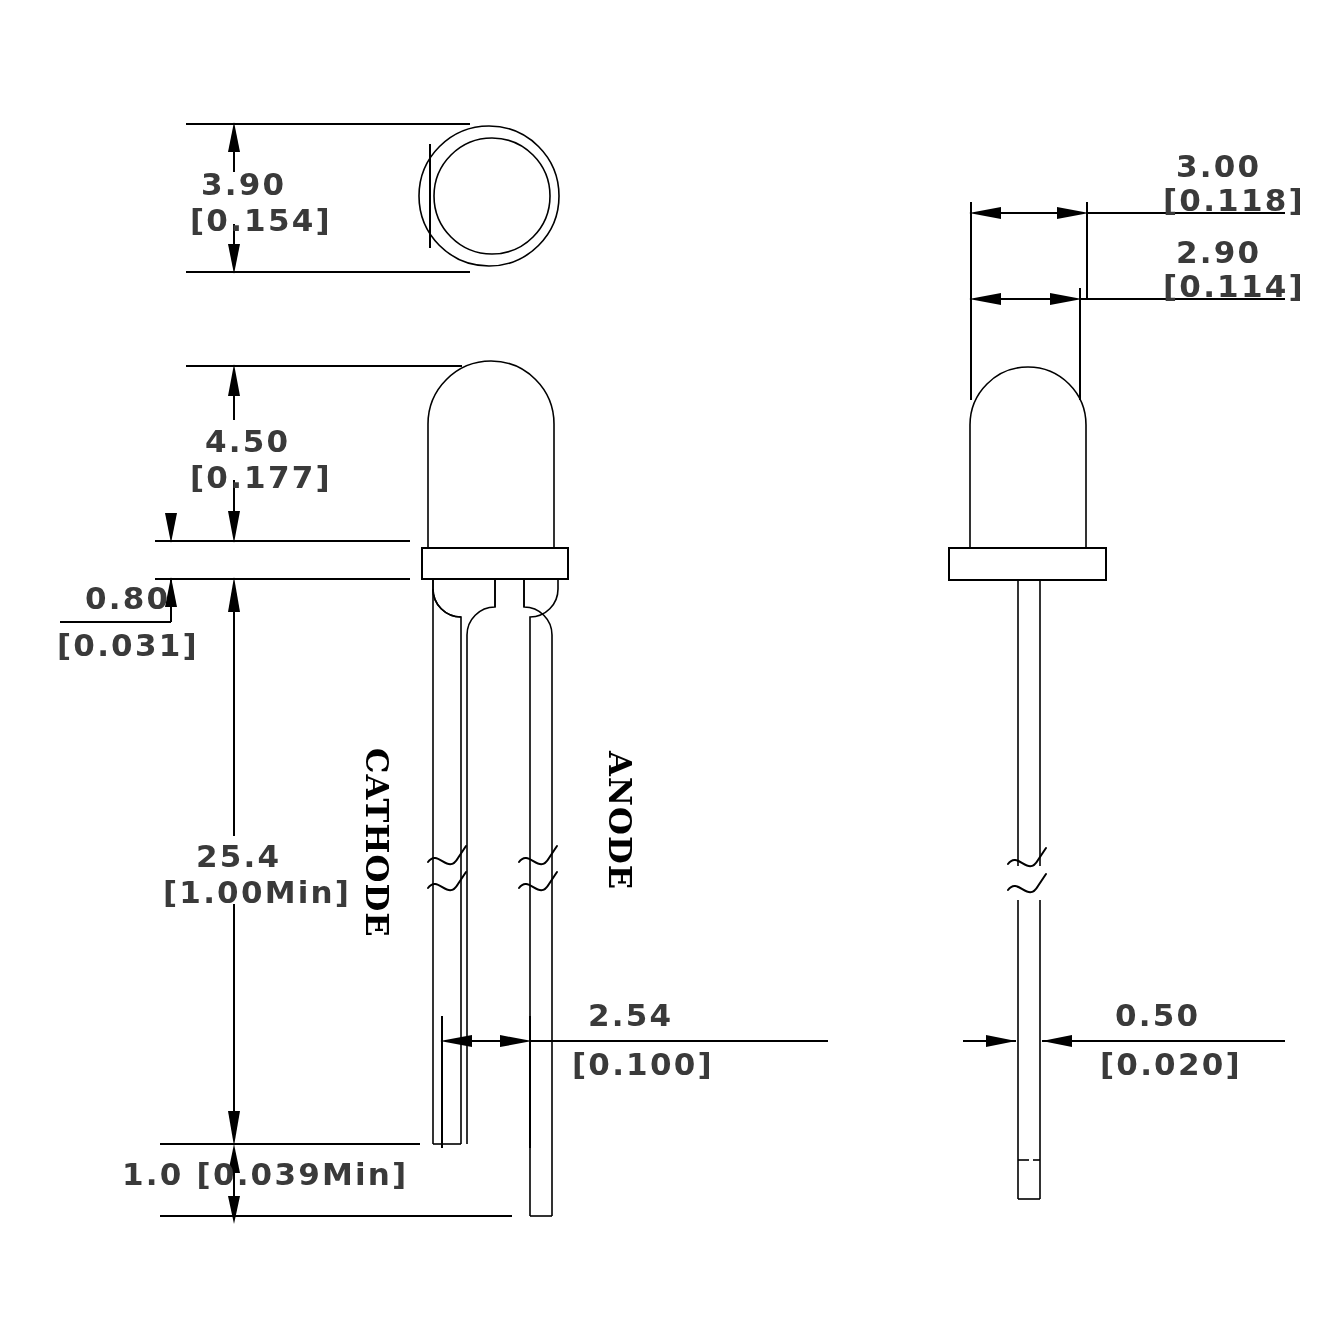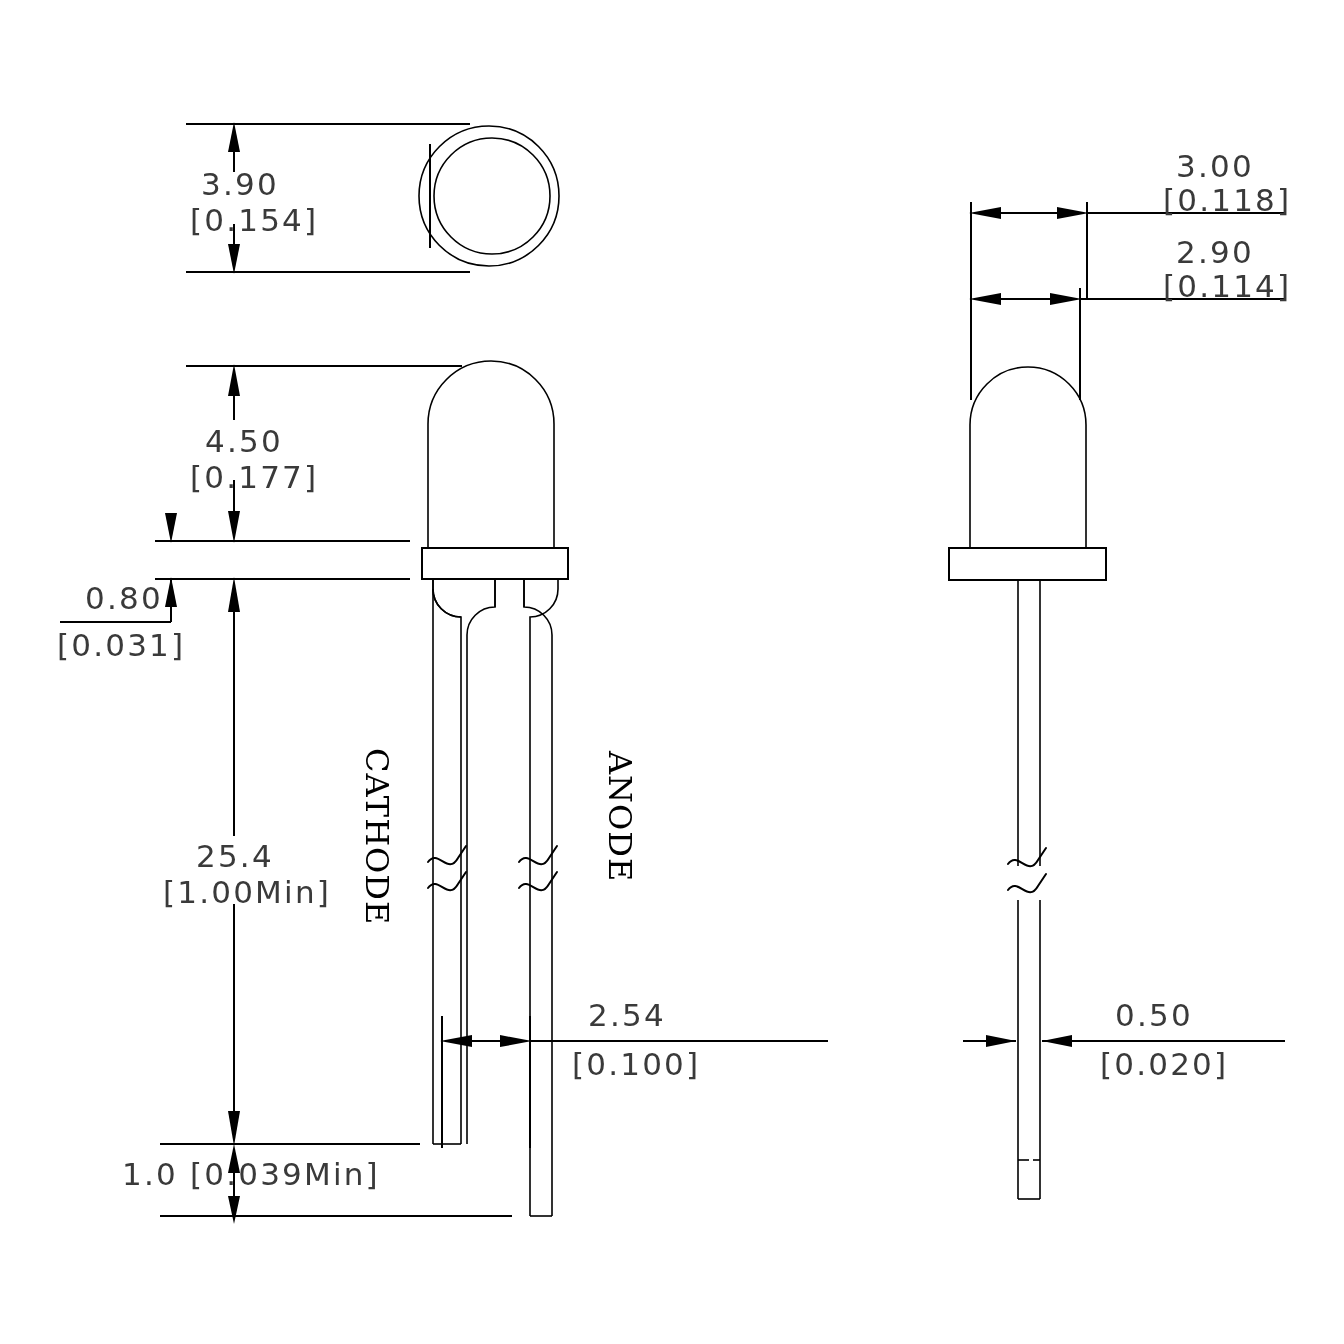--- a/index.html
+++ b/index.html
@@ -7,20 +7,21 @@
     padding: 0;
     background: #ffffff;
   }
   #sheet {
     position: relative;
     width: 1344px;
     height: 1344px;
     background: #ffffff;
     font-family: "DejaVu Sans", sans-serif;
     overflow: hidden;
+    font-weight: bold;
   }
   svg.drawing {
     display: block;
     width: 1344px;
     height: 1344px;
   }
   .ln {
     stroke: #000000;
     stroke-width: 2;
     fill: none;

